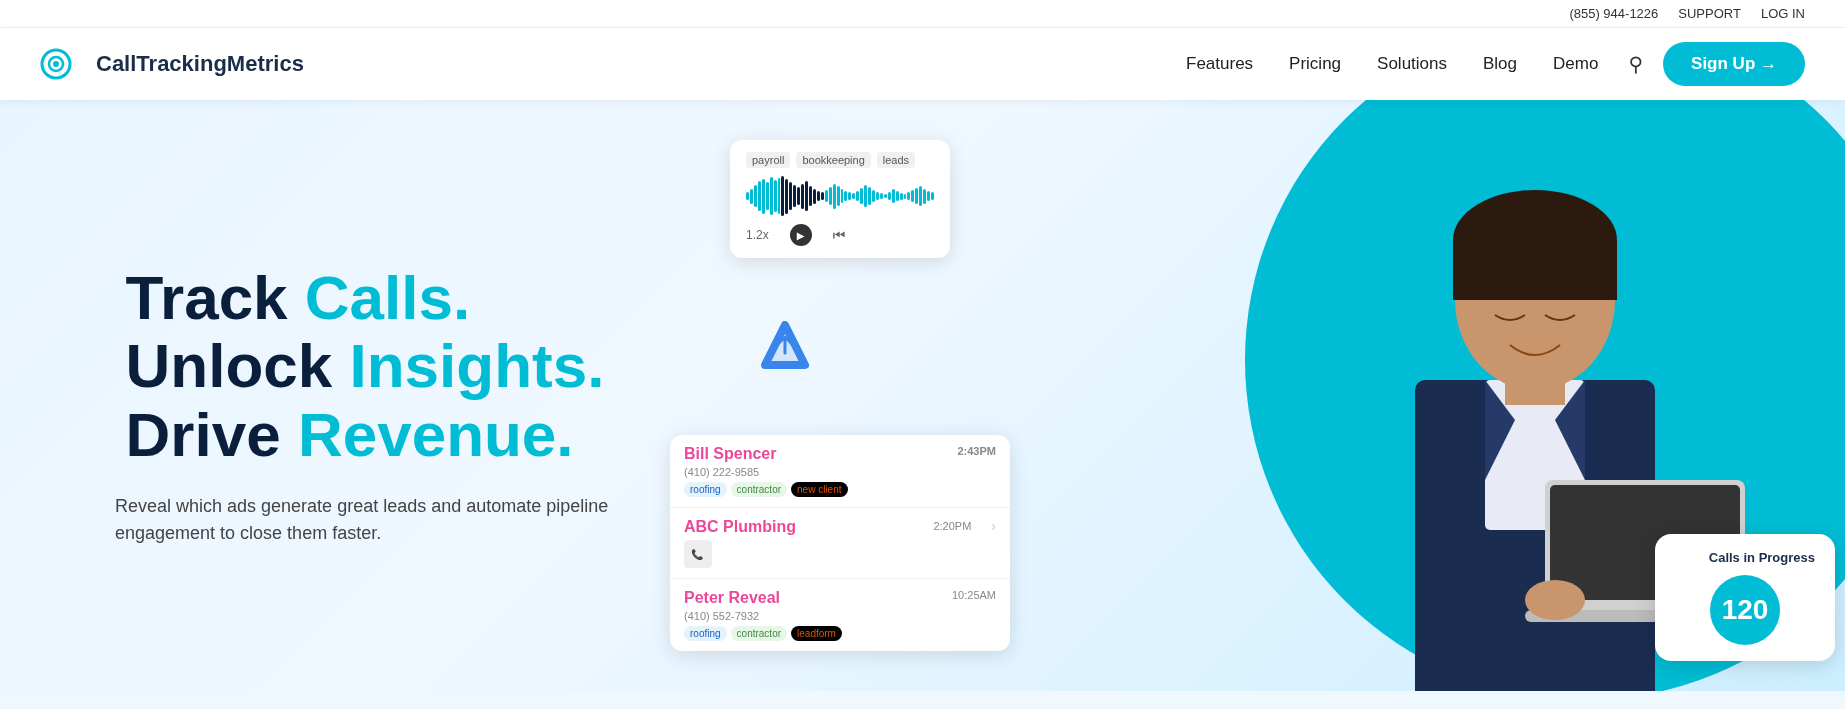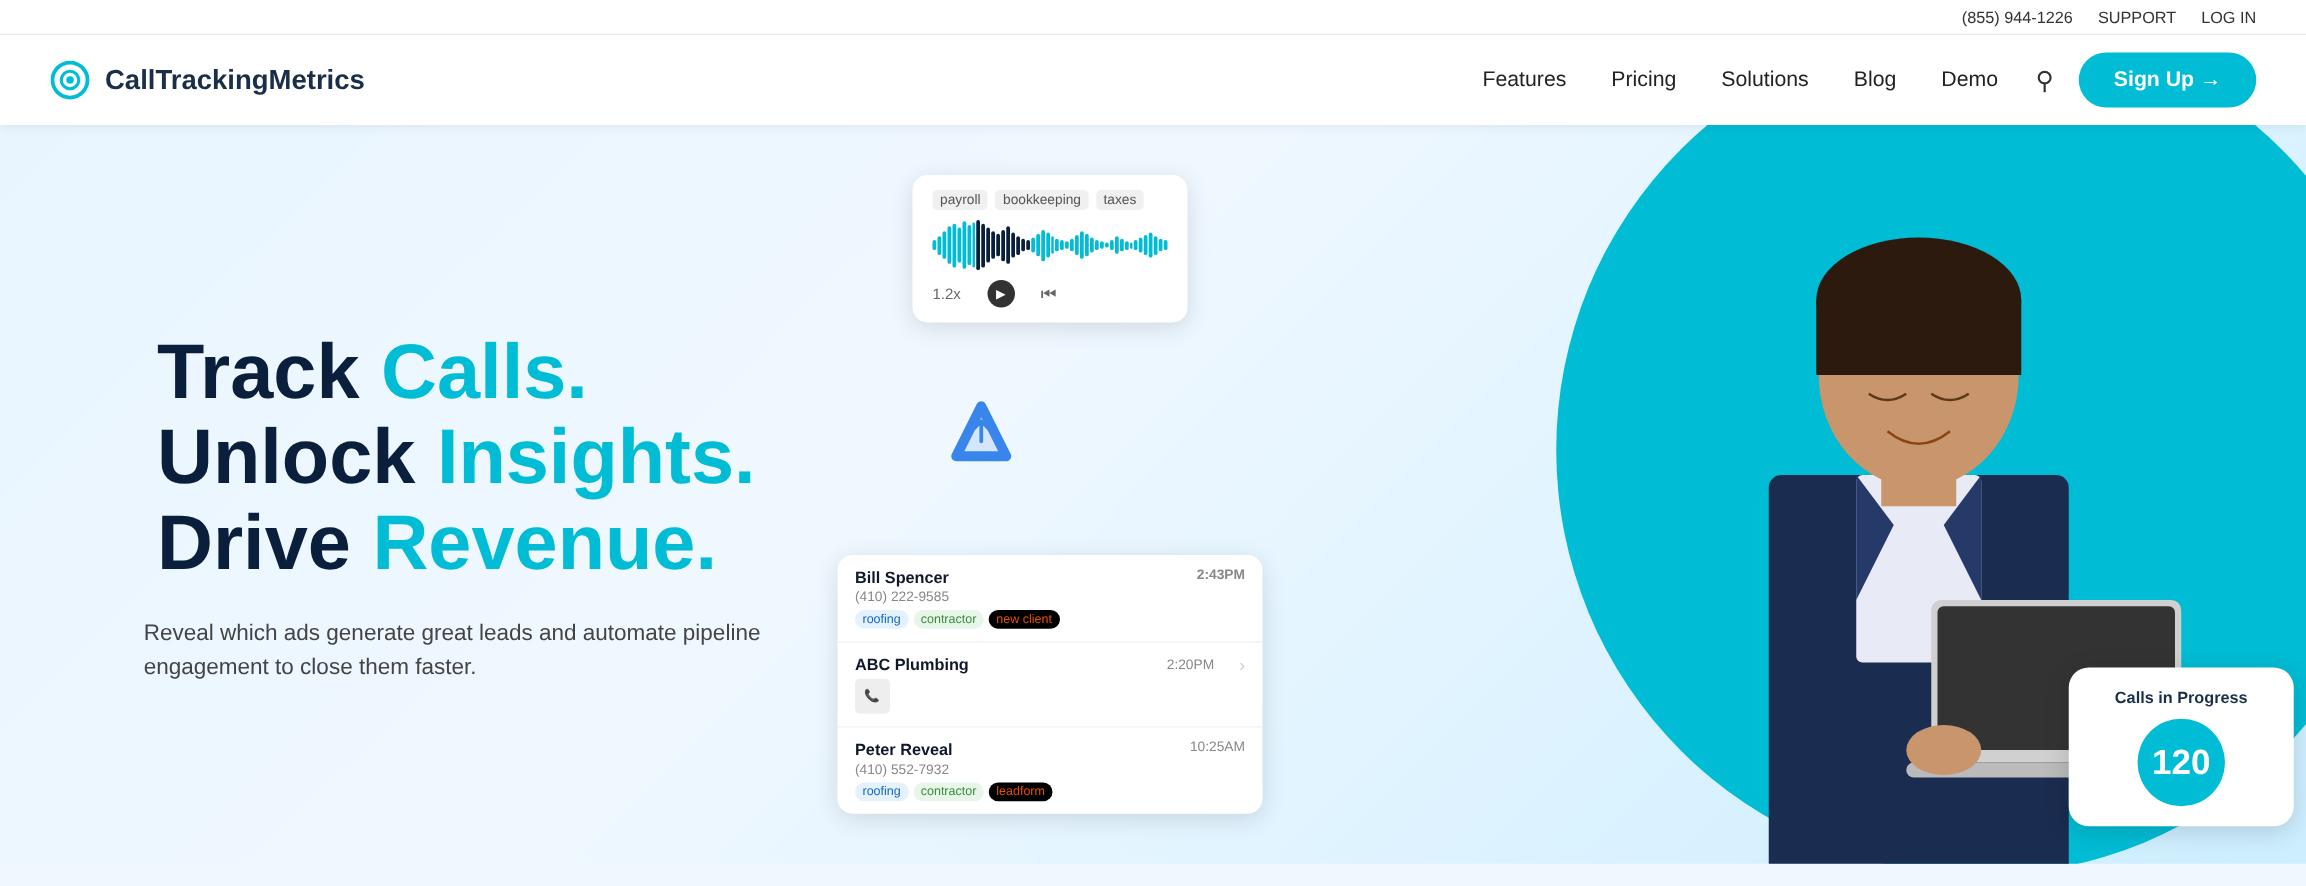--- a/index.html
+++ b/index.html
@@ -32,21 +32,21 @@
       align-items: center;
       padding: 14px 40px;
       background: #fff;
       box-shadow: 0 2px 8px rgba(0,0,0,0.06);
       position: relative;
       z-index: 10;
     }
     .logo {
       display: flex;
       align-items: center;
-      gap: 12px;
+      gap: 24px;
       font-size: 22px;
       font-weight: 700;
       color: #1a2e4a;
       text-decoration: none;
     }
     .logo-icon {
       width: 32px;
       height: 32px;
     }
     .nav-links {
@@ -225,23 +225,23 @@
     }
     .call-item {
       padding: 10px 14px;
       border-bottom: 1px solid #f0f0f0;
       display: flex;
       justify-content: space-between;
       align-items: flex-start;
     }
     .call-item:last-child { border-bottom: none; }
     .call-name {
-      font-size: 13px;
+      font-size: 16px;
       font-weight: 600;
-      color: #0f172a;
+      color: #ec4899;
       margin-bottom: 3px;
     }
     .call-number {
       font-size: 11px;
       color: #888;
     }
     .call-tags {
       display: flex;
       gap: 4px;
       margin-top: 4px;
@@ -282,21 +282,21 @@
     .calls-progress-widget {
       position: absolute;
       bottom: 30px;
       right: 10px;
       background: #fff;
       border-radius: 16px;
       box-shadow: 0 4px 20px rgba(0,0,0,0.15);
       padding: 16px 20px;
       width: 180px;
       z-index: 10;
-      text-align: center;
+      text-align: right;
     }
     .calls-progress-label {
       font-size: 13px;
       font-weight: 600;
       color: #1a2e4a;
       margin-bottom: 10px;
     }
     .calls-progress-circle {
       width: 70px;
       height: 70px;
@@ -399,21 +399,21 @@
         <polygon points="10,50 30,10 50,50" fill="rgba(26,115,232,0.15)"></polygon>
 
         <path d="M30 38 L30 22 M30 22 L24 28 M30 22 L36 28" stroke="#1a73e8" stroke-width="3" stroke-linecap="round"></path>
       </svg>
     </div>
 
     <div class="floating-card audio-card" style="top:40px; left:80px;">
       <div class="audio-tags">
         <span class="audio-tag">payroll</span>
         <span class="audio-tag">bookkeeping</span>
-        <span class="audio-tag">taxes</span>
+        <span class="audio-tag">leads</span>
       </div>
       <div class="waveform">
         <div class="wave-bar" style="height:8px"></div>
         <div class="wave-bar" style="height:15px"></div>
         <div class="wave-bar" style="height:22px"></div>
         <div class="wave-bar" style="height:30px"></div>
         <div class="wave-bar" style="height:35px"></div>
         <div class="wave-bar" style="height:28px"></div>
         <div class="wave-bar" style="height:38px"></div>
         <div class="wave-bar" style="height:32px"></div>

